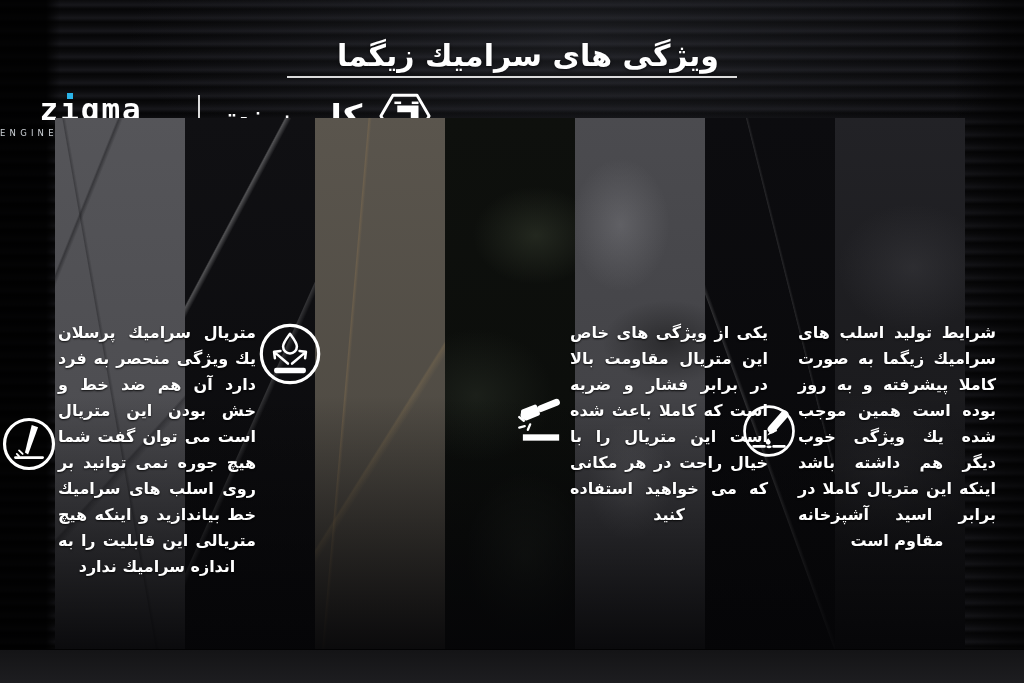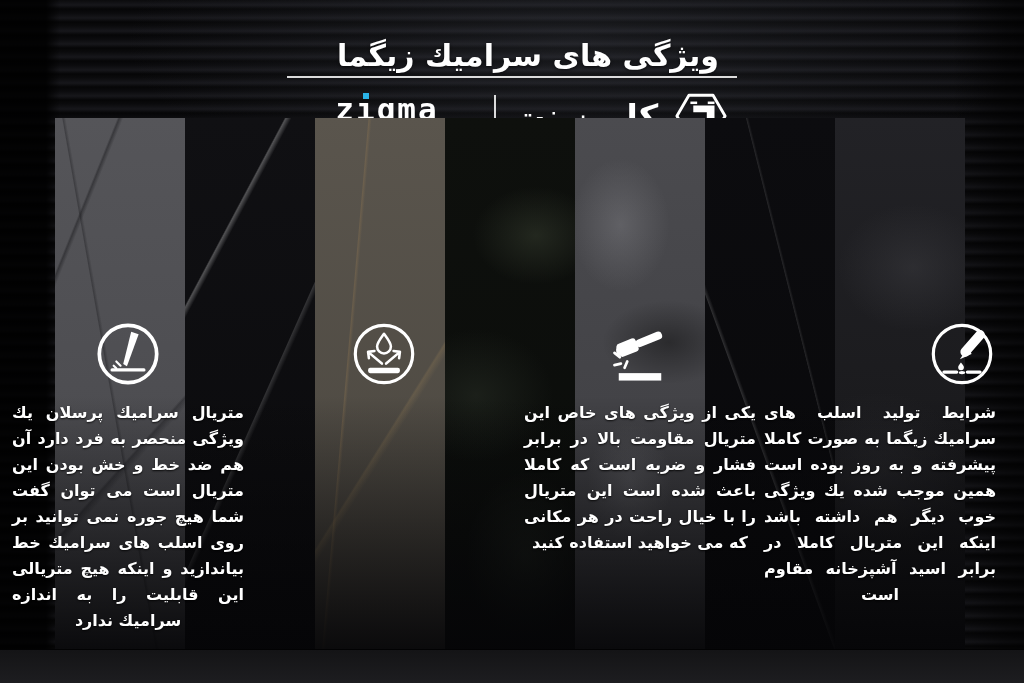--- a/index.html
+++ b/index.html
@@ -17,21 +17,21 @@
     text-align:center;direction:rtl;color:#fff;
     font-size:30px;font-weight:bold;letter-spacing:0;
     text-shadow:0 1px 3px rgba(0,0,0,.6);
   }
   .title-underline{
     position:absolute;top:76px;left:287px;width:450px;height:2px;
     background:rgba(255,255,255,.85);
   }
   .logo-row{
     position:absolute;top:88px;left:0;width:100%;height:56px;
-    display:flex;justify-content:center;align-items:center;gap:16px;
+    display:flex;align-items:center;gap:16px;
   }
   .zigma{display:flex;flex-direction:column;align-items:center;line-height:1;}
   .zigma-word{
     color:#fff;font-weight:bold;font-size:31px;letter-spacing:2px;
     font-family:"DejaVu Sans Mono","Liberation Mono",monospace;
   }
   .istem{position:relative;display:inline-block;}
   .idot{position:absolute;top:-1px;left:50%;margin-left:-3px;width:6px;height:6px;background:#2bb4e8;}
   .tagline{
     margin-top:4px;color:#ced2d7;font-size:8.5px;letter-spacing:4.2px;
@@ -73,23 +73,23 @@
     linear-gradient(70deg, rgba(0,0,0,0) 40%, rgba(255,255,255,.14) 40.3%, rgba(0,0,0,0) 41.4%),
     linear-gradient(76deg, rgba(0,0,0,0) 66%, rgba(255,255,255,.10) 66.3%, rgba(0,0,0,0) 67.2%),
     linear-gradient(180deg,#0c0c0f,#08080a);}
   .s7{left:835px;background:
     radial-gradient(100px 85px at 60% 28%, rgba(72,72,77,.35), rgba(0,0,0,0) 75%),
     radial-gradient(120px 105px at 34% 66%, rgba(60,60,65,.3), rgba(0,0,0,0) 75%),
     linear-gradient(180deg,#222226,#151517);}
   
   .col{
     position:absolute;top:320px;width:256px;
-    display:flex;flex-direction:column;align-items:center;
+    display:flex;align-items:center;
   }
-  .c1{left:0;} .c2{left:256px;} .c3{left:512px;} .c4{left:740px;align-items:flex-end;}
+  .c1{left:0;} .c2{left:256px;} .c3{left:512px;} .c4{left:740px;}
   .ficon{width:68px;height:68px;margin-bottom:12px;}
   .ftext{
     margin:0;width:232px;color:#fff;direction:rtl;
     font-size:16px;line-height:26px;font-weight:bold;
     text-align:justify;text-align-last:center;
     text-shadow:0 1px 2px rgba(0,0,0,.8);
   }
   
   .ledge{
     position:absolute;left:0;bottom:0;width:1024px;height:33px;

